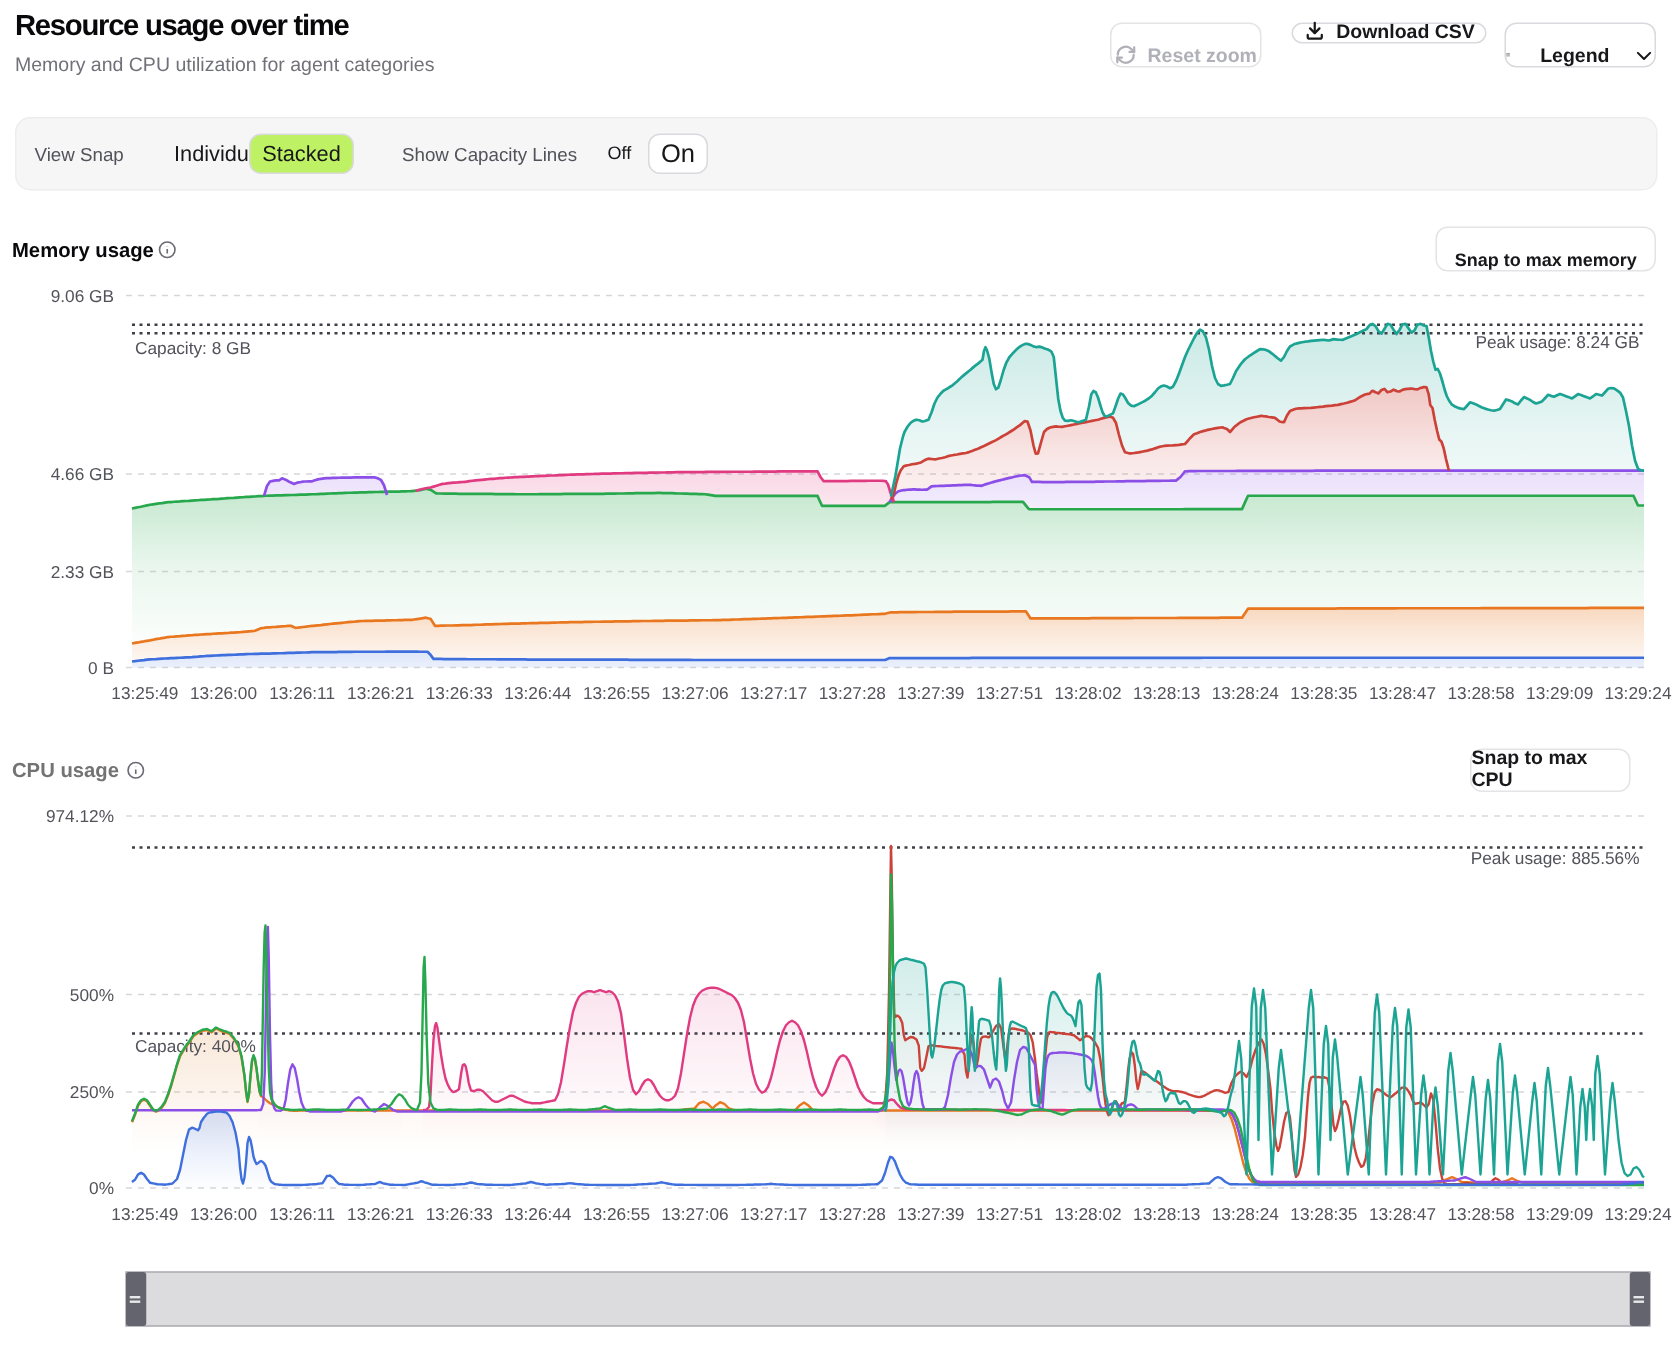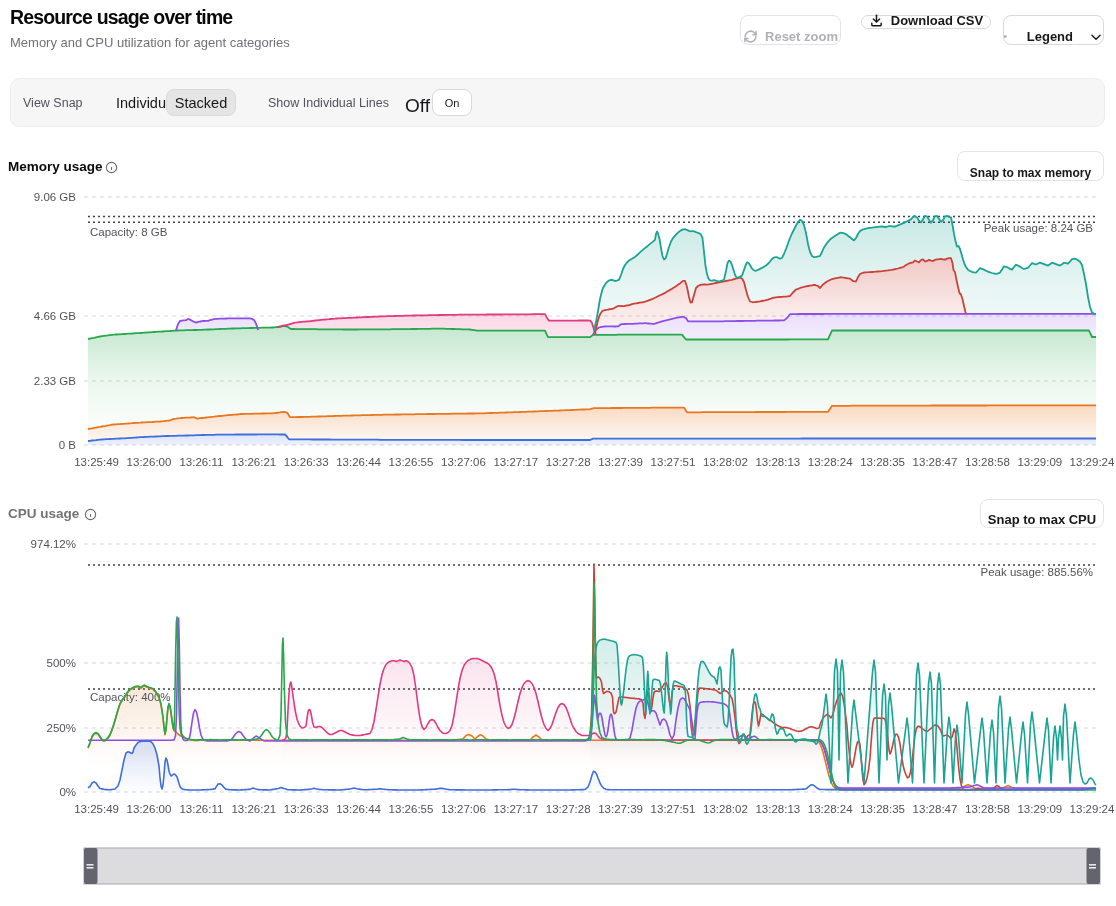--- a/index.html
+++ b/index.html
@@ -40,40 +40,40 @@
     <span style="margin-left:-4px;display:flex">
       <svg width="14" height="14" viewBox="0 0 24 24" fill="none" stroke="#18181b" stroke-width="2.4" stroke-linecap="round" stroke-linejoin="round">
         <polyline points="5 9 12 16 19 9"></polyline>
       </svg>
     </span>
   </div>
 
 <div class="abs" style="left:10px;top:78px;width:1095px;height:49px;background:#f6f6f7;border:1px solid #ededf0;border-radius:10px"></div>
 <div class="abs" style="left:23px;top:96px;font-size:12.5px;color:#52525b">View Snap</div>
 <div class="abs" style="left:116px;top:95px;font-size:14.5px;color:#18181b">Individual</div>
-<div class="abs" style="left:166px;top:89px;width:70px;height:27px;background:#e5e5e5;border:1px solid #d9d9de;border-radius:8px;display:flex;align-items:center;justify-content:center;font-size:14.5px;color:#18181b">Stacked</div>
-<div class="abs" style="left:268px;top:96px;font-size:12.5px;color:#52525b">Show Individual Lines</div>
-<div class="abs" style="left:405px;top:95px;font-size:19px;color:#18181b">Off</div>
-<div class="abs" style="left:432px;top:89px;width:40px;height:27px;background:#fff;border:1px solid #d9d9de;border-radius:8px;display:flex;align-items:center;justify-content:center;font-size:11px;color:#18181b">On</div>
+<div class="abs" style="left:166px;top:89px;width:70px;height:27px;background:#bef264;border:1px solid #d9d9de;border-radius:8px;display:flex;align-items:center;justify-content:center;font-size:14.5px;color:#18181b">Stacked</div>
+<div class="abs" style="left:268px;top:96px;font-size:12.5px;color:#52525b">Show Capacity Lines</div>
+<div class="abs" style="left:405px;top:95px;font-size:12px;color:#18181b">Off</div>
+<div class="abs" style="left:432px;top:89px;width:40px;height:27px;background:#fff;border:1px solid #d9d9de;border-radius:8px;display:flex;align-items:center;justify-content:center;font-size:17px;color:#18181b">On</div>
 
 <div class="abs" style="left:8px;top:159px;font-size:13.5px;font-weight:bold;color:#09090b">Memory usage</div>
 <div class="abs" style="left:105px;top:160px"><svg width="13" height="13" viewBox="0 0 24 24" fill="none" stroke="#6b6b74" stroke-width="2">
       <circle cx="12" cy="12" r="9.5"></circle>
       <line x1="12" y1="11" x2="12" y2="16.5"></line>
       <line x1="12" y1="7.5" x2="12" y2="7.6" stroke-width="2.6"></line>
     </svg></div>
 <div class="btn" style="left:957px;top:151px;width:147px;height:30px;font-size:12px">Snap to max memory</div>
 
 <div class="abs" style="left:8px;top:506px;font-size:13.5px;font-weight:bold;color:#737373">CPU usage</div>
 <div class="abs" style="left:84px;top:507px"><svg width="13" height="13" viewBox="0 0 24 24" fill="none" stroke="#6b6b74" stroke-width="2">
       <circle cx="12" cy="12" r="9.5"></circle>
       <line x1="12" y1="11" x2="12" y2="16.5"></line>
       <line x1="12" y1="7.5" x2="12" y2="7.6" stroke-width="2.6"></line>
     </svg></div>
-<div class="btn" style="left:980px;top:499px;width:124px;height:29px;font-size:13px">Snap to max CPU</div>
+<div class="btn" style="left:980px;top:499px;width:107px;height:29px;font-size:13px">Snap to max CPU</div>
 
 <svg width="1116" height="906" viewBox="0 0 1116 906" xmlns="http://www.w3.org/2000/svg" style="position:absolute;left:0;top:0;font-family:'Liberation Sans',sans-serif">
 <defs>
 <linearGradient id="g_blue" x1="0" y1="0" x2="0" y2="1">
         <stop offset="0" stop-color="#3e6fdd" stop-opacity="0.18"></stop>
         <stop offset="1" stop-color="#3e6fdd" stop-opacity="0.1"></stop>
       </linearGradient>
 <linearGradient id="g_orange" x1="0" y1="0" x2="0" y2="1">
         <stop offset="0" stop-color="#e8771f" stop-opacity="0.28"></stop>
         <stop offset="0.6" stop-color="#e8771f" stop-opacity="0.14"></stop>

